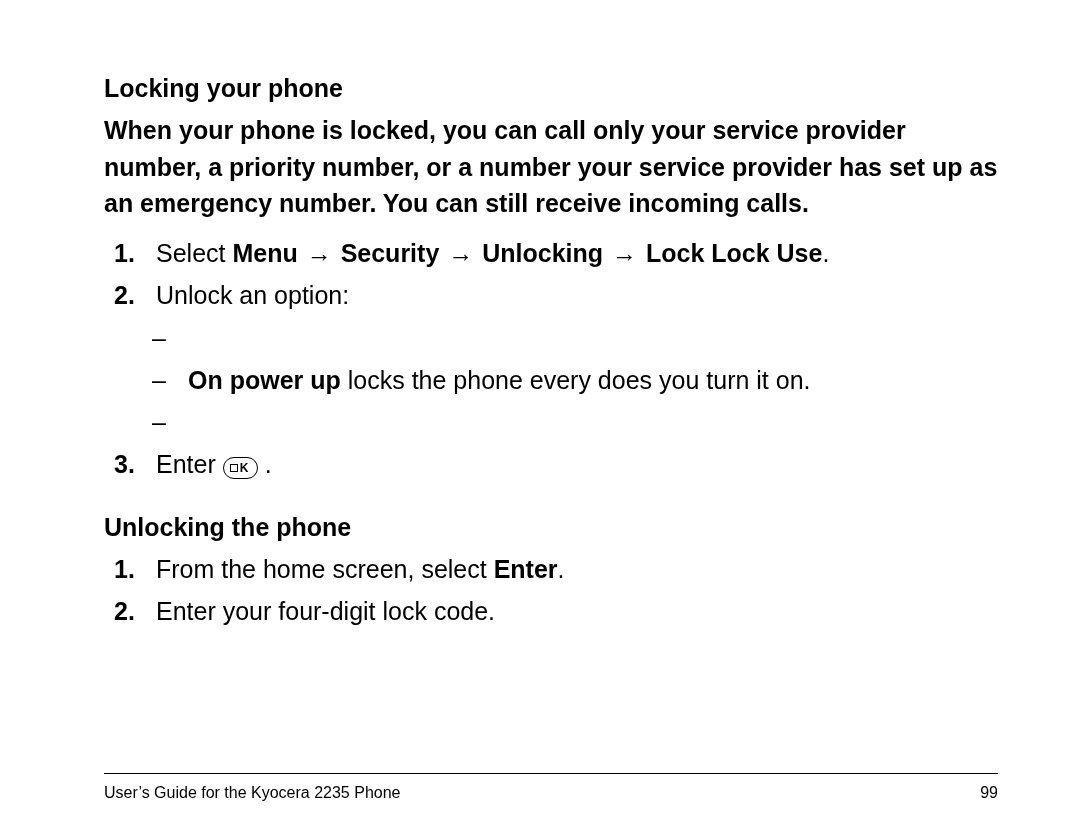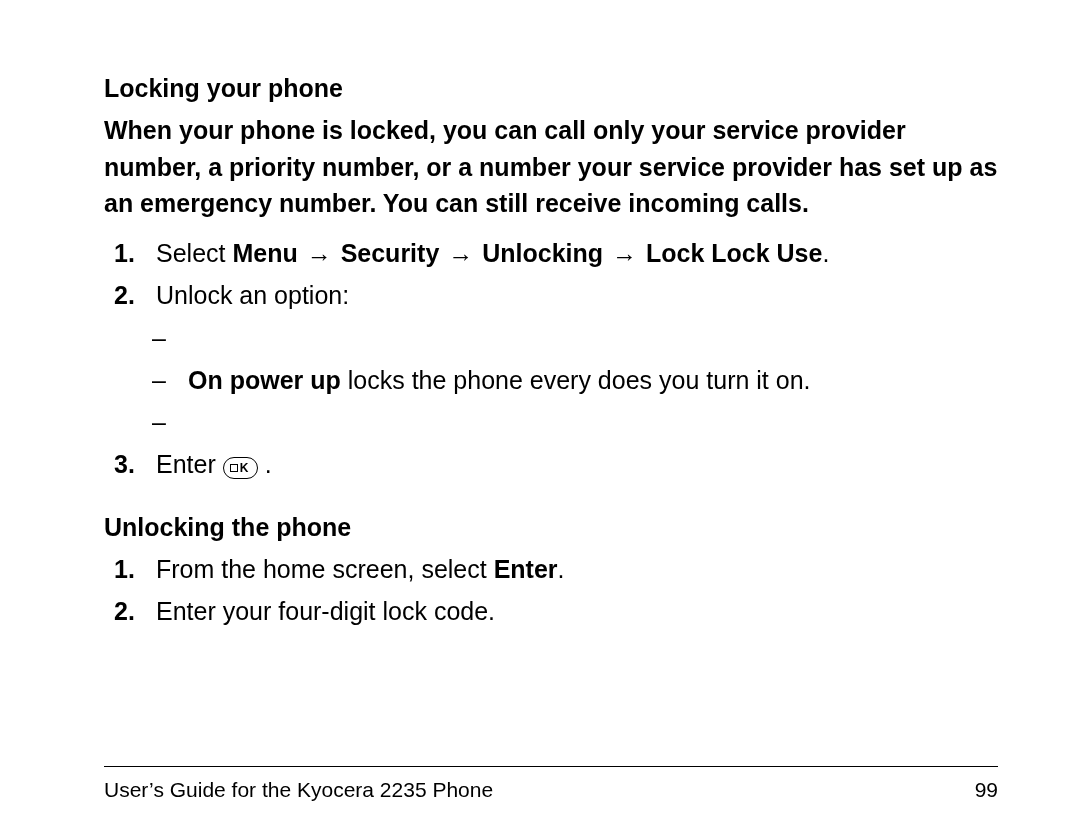--- a/index.html
+++ b/index.html
@@ -93,21 +93,21 @@
     box-sizing: border-box;
   }
   .footer-rule {
     border: 0;
     border-top: 1px solid #000;
     margin: 0 0 8px 0;
   }
   .footer {
     display: flex;
     justify-content: space-between;
-    font-size: 21px;
+    font-size: 16px;
     line-height: 1.4;
   }
 </style>
 </head>
 <body>
 
 <div class="page">
   <div class="content">
 
     <div class="section-heading">Locking your phone</div>

